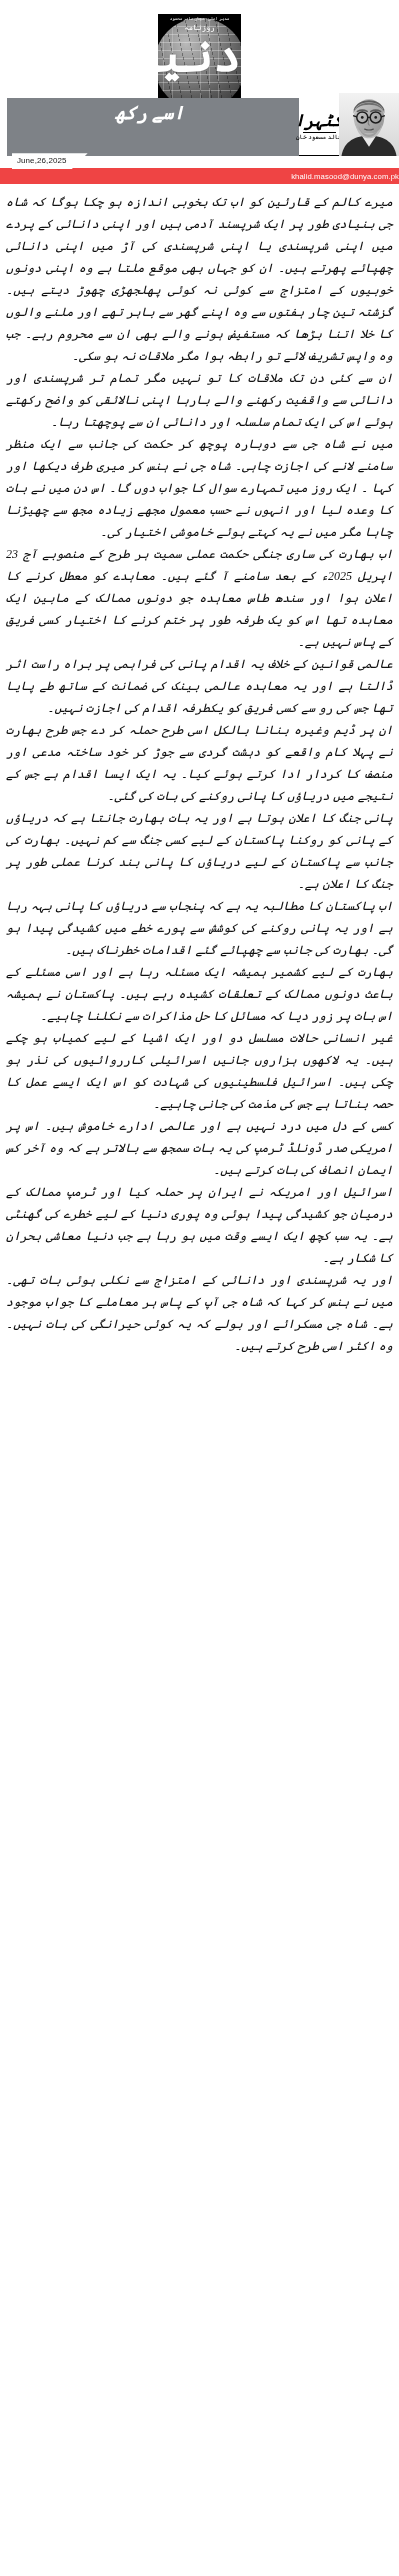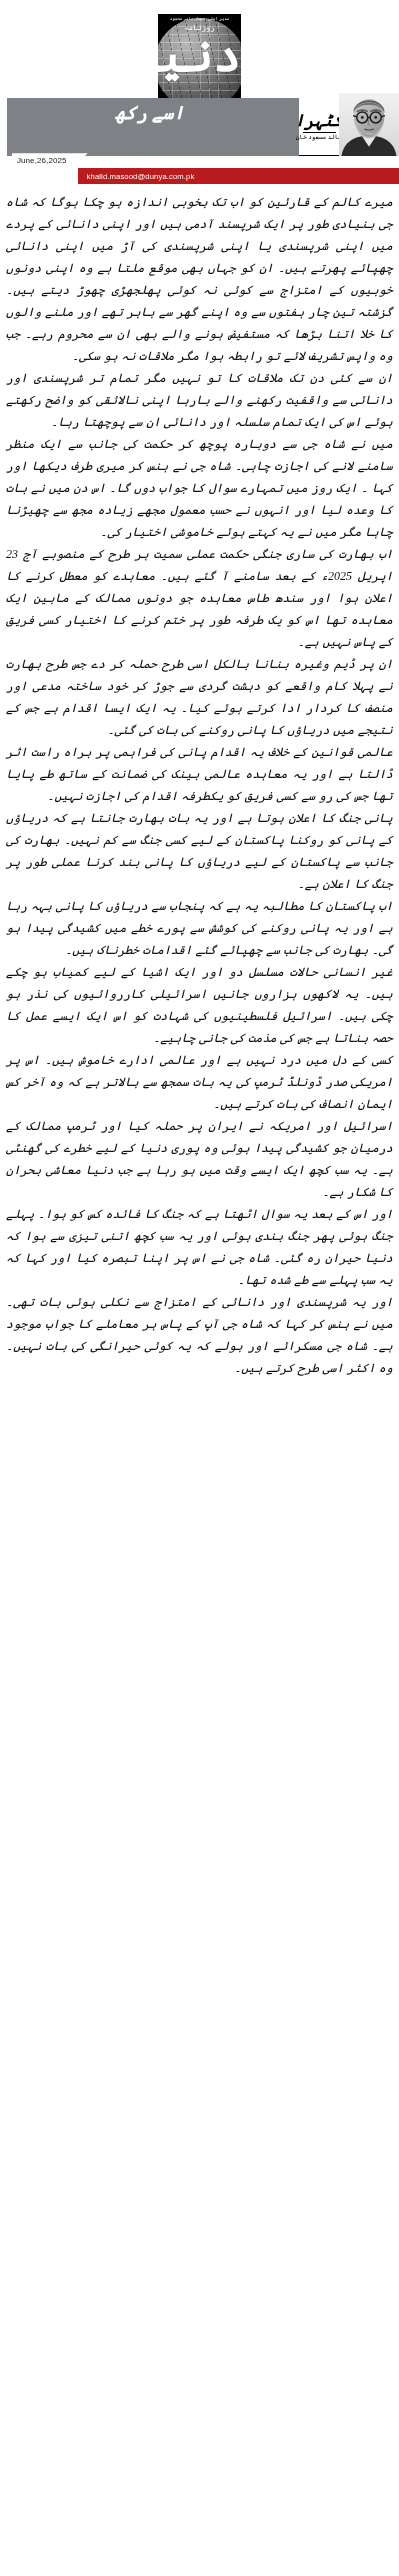--- a/index.html
+++ b/index.html
@@ -184,26 +184,26 @@
     top:-4.9px;
     width:60px;
     height:63px;
     overflow:hidden;
     background:#cfcfcf;
   }
   .photo svg{display:block;width:60px;height:63px;}
 
   
   .mailbar{
-    width:321px;
+    width:399px;
     height:16px;
-    background:#b91c1c;
+    background:#ef4444;
     display:flex;
     align-items:center;
-    justify-content:flex-end;
+    justify-content:flex-start;
     box-sizing:border-box;
     padding-left:8.6px;
   }
   .mailbar .mail{
     color:#ffffff;
     font-size:7.7px;
     direction:ltr;
     letter-spacing:0.1px;
     font-family:"Liberation Sans", sans-serif;
   }
@@ -297,23 +297,23 @@
 
 <div class="mailbar">
   <span class="mail">khalid.masood@dunya.com.pk</span>
 </div>
 
 <div class="article">
   <p>میرے کالم کے قارئین کو اب تک بخوبی اندازہ ہو چکا ہوگا کہ شاہ جی بنیادی طور پر ایک شرپسند آدمی ہیں اور اپنی دانائی کے پردے میں اپنی شرپسندی یا اپنی شرپسندی کی آڑ میں اپنی دانائی چھپائے پھرتے ہیں۔ ان کو جہاں بھی موقع ملتا ہے وہ اپنی دونوں خوبیوں کے امتزاج سے کوئی نہ کوئی پھلجھڑی چھوڑ دیتے ہیں۔ گزشتہ تین چار ہفتوں سے وہ اپنے گھر سے باہر تھے اور ملنے والوں کا خلا اتنا بڑھا کہ مستفیض ہونے والے بھی ان سے محروم رہے۔ جب وہ واپس تشریف لائے تو رابطہ ہوا مگر ملاقات نہ ہو سکی۔</p>
   <p>ان سے کئی دن تک ملاقات کا تو نہیں مگر تمام تر شرپسندی اور دانائی سے واقفیت رکھنے والے بارہا اپنی نالائقی کو واضح رکھتے ہوئے اس کی ایک تمام سلسلہ اور دانائی ان سے پوچھتا رہا۔</p>
   <p>میں نے شاہ جی سے دوبارہ پوچھ کر حکمت کی جانب سے ایک منظر سامنے لانے کی اجازت چاہی۔ شاہ جی نے ہنس کر میری طرف دیکھا اور کہا ۔ ایک روز میں تمہارے سوال کا جواب دوں گا۔ اس دن میں نے بات کا وعدہ لیا اور انہوں نے حسب معمول مجھے زیادہ مجھ سے چھیڑنا چاہا مگر میں نے یہ کہتے ہوئے خاموشی اختیار کی۔</p>
   <p>اب بھارت کی ساری جنگی حکمت عملی سمیت ہر طرح کے منصوبے آج 23 اپریل 2025ء کے بعد سامنے آ گئے ہیں۔ معاہدے کو معطل کرنے کا اعلان ہوا اور سندھ طاس معاہدہ جو دونوں ممالک کے مابین ایک معاہدہ تھا اس کو یک طرفہ طور پر ختم کرنے کا اختیار کسی فریق کے پاس نہیں ہے۔</p>
+  <p>عالمی قوانین کے خلاف یہ اقدام پانی کی فراہمی پر براہ راست اثر ڈالتا ہے اور یہ معاہدہ عالمی بینک کی ضمانت کے ساتھ طے پایا تھا جس کی رو سے کسی فریق کو یکطرفہ اقدام کی اجازت نہیں۔</p>
   <p>ان پر ڈیم وغیرہ بنانا بالکل اسی طرح حملہ کر دے جس طرح بھارت نے پہلا کام واقعے کو دہشت گردی سے جوڑ کر خود ساختہ مدعی اور منصف کا کردار ادا کرتے ہوئے کیا۔ یہ ایک ایسا اقدام ہے جس کے نتیجے میں دریاؤں کا پانی روکنے کی بات کی گئی۔</p>
-  <p>عالمی قوانین کے خلاف یہ اقدام پانی کی فراہمی پر براہ راست اثر ڈالتا ہے اور یہ معاہدہ عالمی بینک کی ضمانت کے ساتھ طے پایا تھا جس کی رو سے کسی فریق کو یکطرفہ اقدام کی اجازت نہیں۔</p>
   <p>پانی جنگ کا اعلان ہوتا ہے اور یہ بات بھارت جانتا ہے کہ دریاؤں کے پانی کو روکنا پاکستان کے لیے کسی جنگ سے کم نہیں۔ بھارت کی جانب سے پاکستان کے لیے دریاؤں کا پانی بند کرنا عملی طور پر جنگ کا اعلان ہے۔</p>
   <p>اب پاکستان کا مطالبہ یہ ہے کہ پنجاب سے دریاؤں کا پانی بہہ رہا ہے اور یہ پانی روکنے کی کوشش سے پورے خطے میں کشیدگی پیدا ہو گی۔ بھارت کی جانب سے چھپائے گئے اقدامات خطرناک ہیں۔</p>
+  <p>بھارت کے لیے کشمیر ہمیشہ ایک مسئلہ رہا ہے اور اسی مسئلے کے باعث دونوں ممالک کے تعلقات کشیدہ رہے ہیں۔ پاکستان نے ہمیشہ اس بات پر زور دیا کہ مسائل کا حل مذاکرات سے نکلنا چاہیے۔</p>
   <p>غیر انسانی حالات مسلسل دو اور ایک اشیا کے لیے کمیاب ہو چکے ہیں۔ یہ لاکھوں ہزاروں جانیں اسرائیلی کارروائیوں کی نذر ہو چکی ہیں۔ اسرائیل فلسطینیوں کی شہادت کو اس ایک ایسے عمل کا حصہ بناتا ہے جس کی مذمت کی جانی چاہیے۔</p>
   <p>کسی کے دل میں درد نہیں ہے اور عالمی ادارے خاموش ہیں۔ اس پر امریکی صدر ڈونلڈ ٹرمپ کی یہ بات سمجھ سے بالاتر ہے کہ وہ آخر کس ایمان انصاف کی بات کرتے ہیں۔</p>
   <p>اسرائیل اور امریکہ نے ایران پر حملہ کیا اور ٹرمپ ممالک کے درمیان جو کشیدگی پیدا ہوئی وہ پوری دنیا کے لیے خطرے کی گھنٹی ہے۔ یہ سب کچھ ایک ایسے وقت میں ہو رہا ہے جب دنیا معاشی بحران کا شکار ہے۔</p>
-  <p>اور اس کے بعد یہ سوال اٹھتا ہے کہ جنگ کا فائدہ کس کو ہوا۔ پہلے جنگ ہوئی پھر جنگ بندی ہوئی اور یہ سب کچھ اتنی تیزی سے ہوا کہ دنیا حیران رہ گئی۔ شاہ جی نے اس پر اپنا تبصرہ کیا اور کہا کہ یہ سب پہلے سے طے شدہ تھا۔</p>
   <p>اور یہ شرپسندی اور دانائی کے امتزاج سے نکلی ہوئی بات تھی۔ میں نے ہنس کر کہا کہ شاہ جی آپ کے پاس ہر معاملے کا جواب موجود ہے۔ شاہ جی مسکرائے اور بولے کہ یہ کوئی حیرانگی کی بات نہیں۔ وہ اکثر اسی طرح کرتے ہیں۔</p>
 </div>
 
 
 </body></html>

